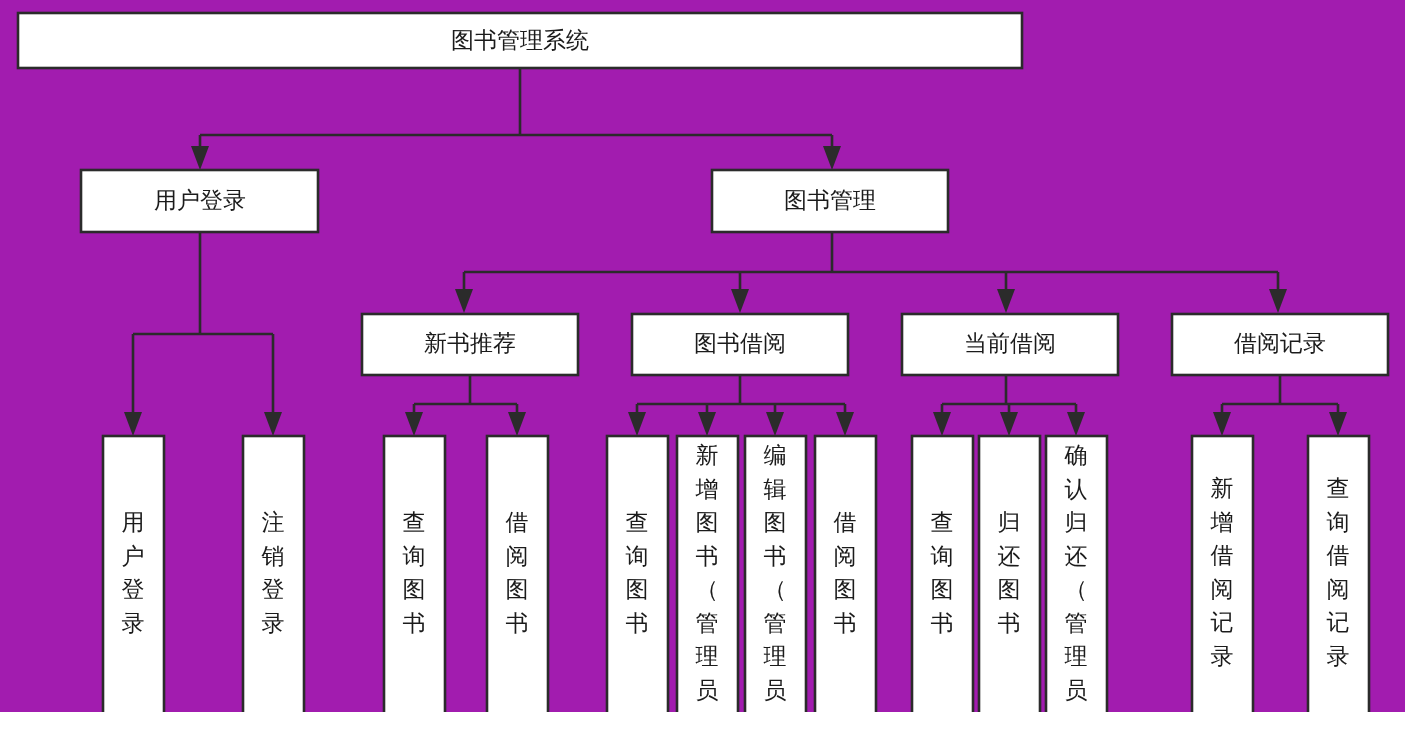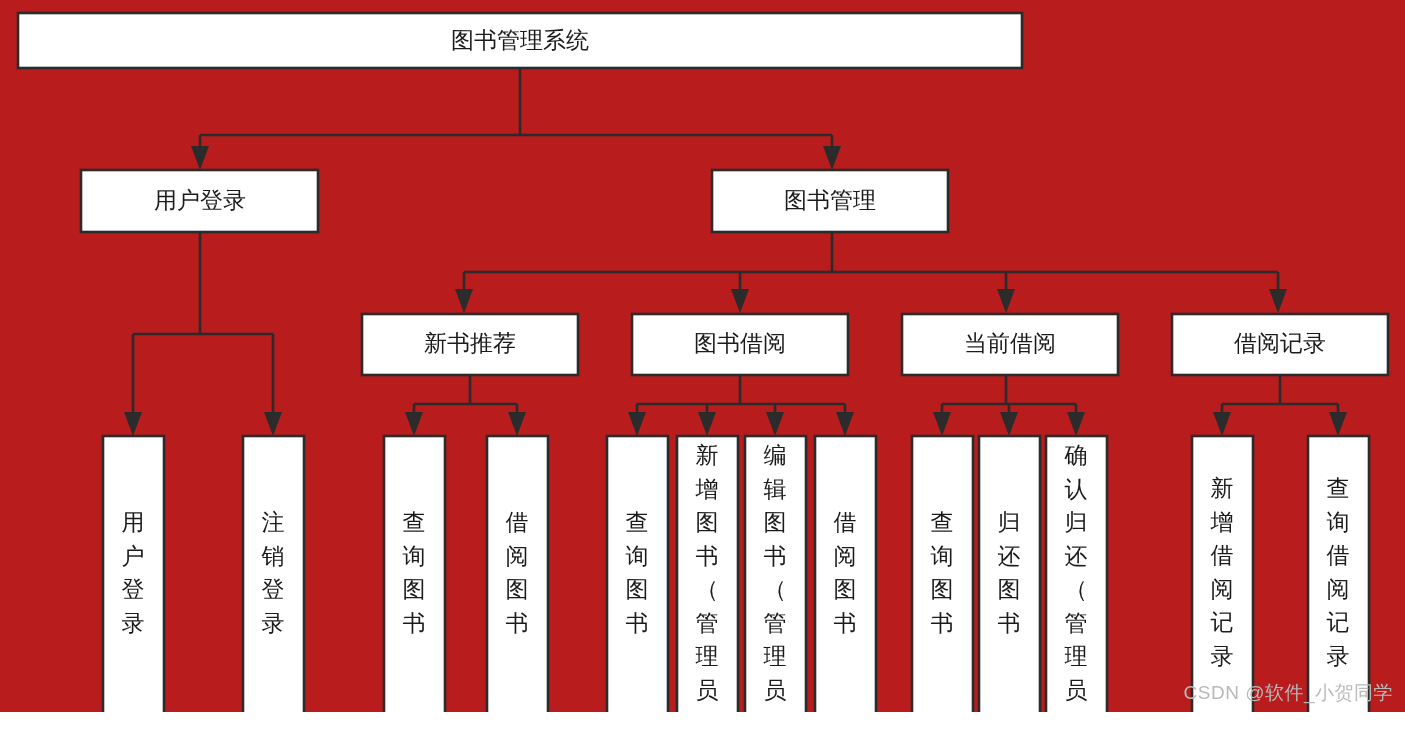--- a/index.html
+++ b/index.html
@@ -7,21 +7,21 @@
     padding: 0;
     background: #ffffff;
   }
   body {
     font-family: "Liberation Sans", "DejaVu Sans", sans-serif;
   }
   #diagram-root {
     position: relative;
     width: 1405px;
     height: 712px;
-    background: #b91c1c;
+    background: #a21caf;
     overflow: hidden;
   }
   svg.flow {
     position: absolute;
     left: 0;
     top: 0;
     width: 1405px;
     height: 747px;
   }
   .node-rect {
@@ -239,15 +239,14 @@
       <text class="node-label-vert" x="1222" y="496"><tspan x="1222" y="496">新</tspan><tspan x="1222" y="529.5">增</tspan><tspan x="1222" y="563">借</tspan><tspan x="1222" y="596.5">阅</tspan><tspan x="1222" y="630">记</tspan><tspan x="1222" y="663.5">录</tspan></text>
     </g>
 
     <g>
       <rect class="node-rect" x="1308" y="436" width="61" height="297"></rect>
       <text class="node-label-vert" x="1338" y="496"><tspan x="1338" y="496">查</tspan><tspan x="1338" y="529.5">询</tspan><tspan x="1338" y="563">借</tspan><tspan x="1338" y="596.5">阅</tspan><tspan x="1338" y="630">记</tspan><tspan x="1338" y="663.5">录</tspan></text>
     </g>
 
   </svg>
 
-  <div class="watermark">CSDN @软件_小贺同学</div>
 
 </div>
 
 </body></html>

